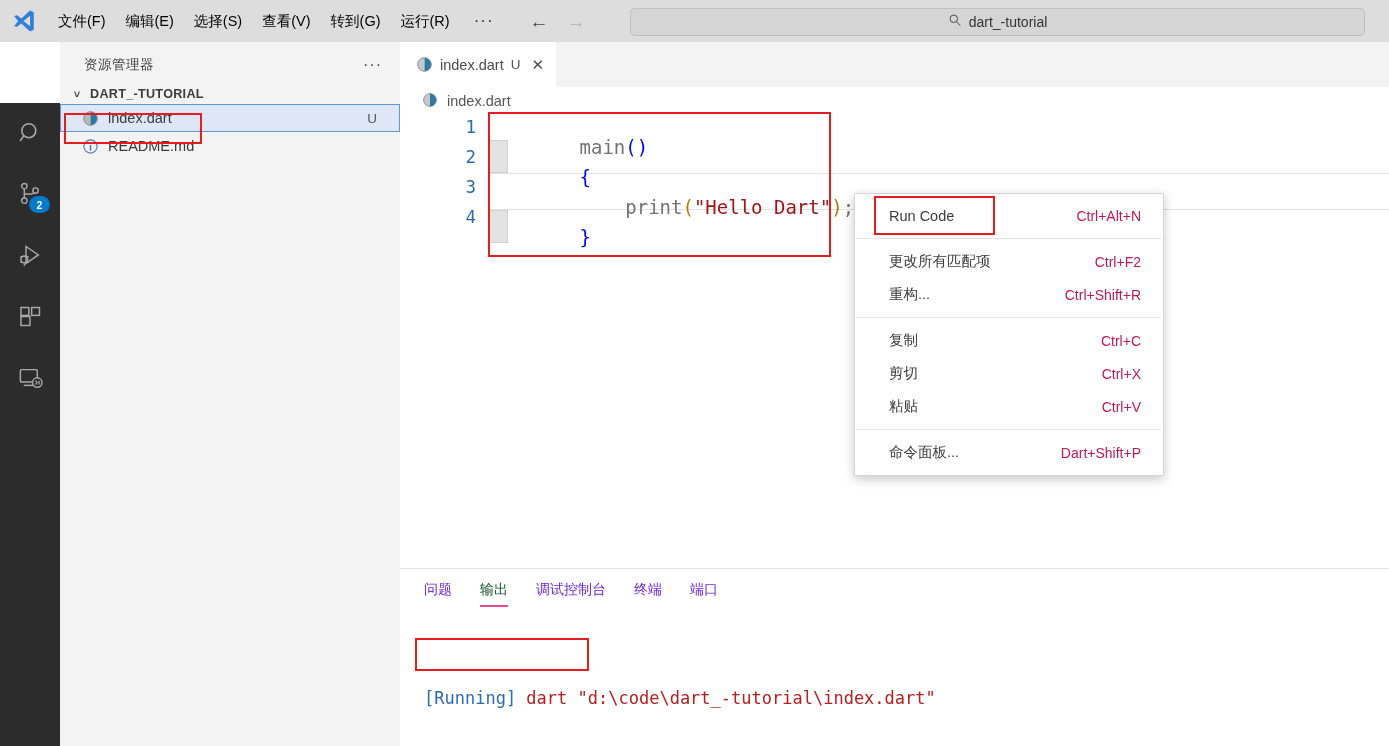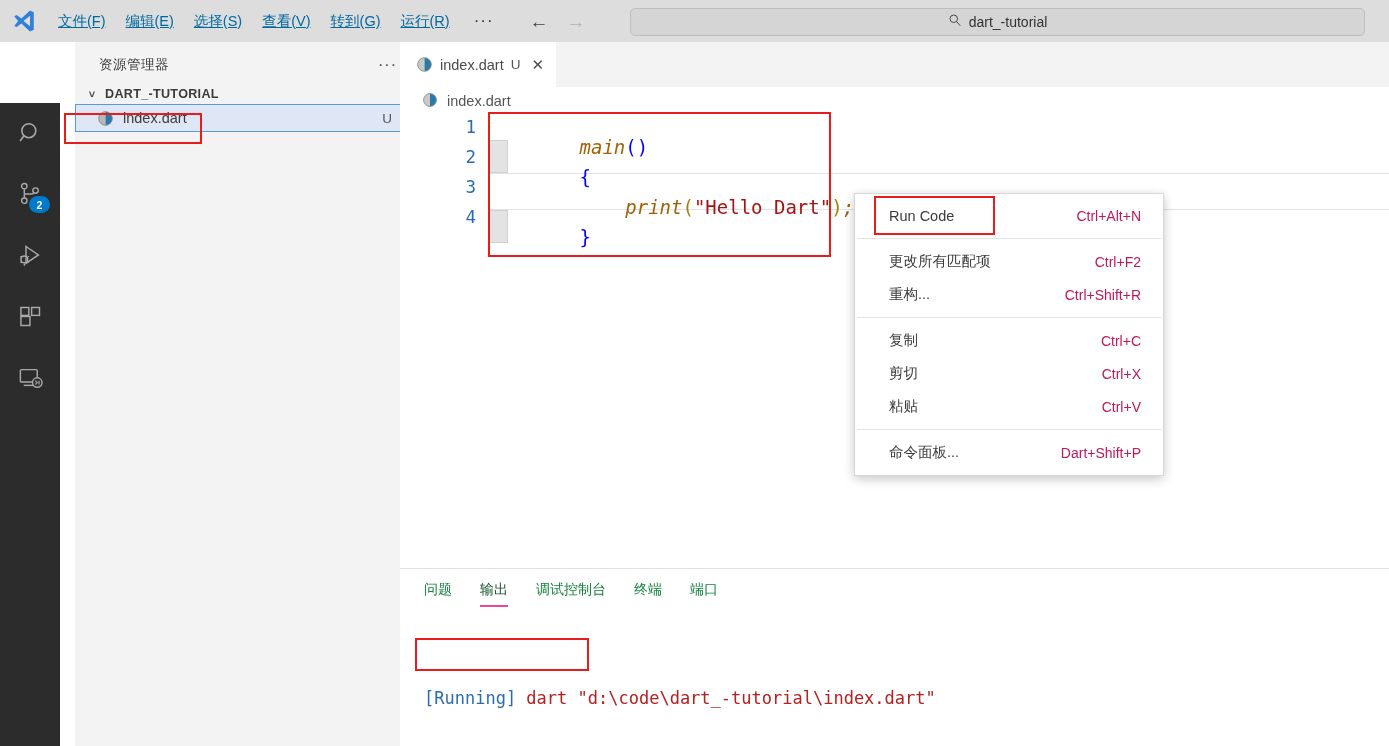--- a/index.html
+++ b/index.html
@@ -21,25 +21,24 @@
     width: 1389px; height: 42px;
     background: #dddddd;
     display: flex; align-items: center;
   }
   .vscode-logo {
     width: 48px; height: 42px;
     display: flex; align-items: center; justify-content: center;
   }
   .menu-items { display: flex; align-items: center; gap: 0px; }
   .menu-item {
-    font-size: 14.5px; color: #0369a1;
+    font-size: 14.5px; color: #000000;
     padding: 4px 10px;
     white-space: nowrap;
     cursor: default;
-    text-decoration: underline;
   }
   .menu-more {
     font-size: 17px; color: #333; padding: 0 14px;
     letter-spacing: 1px; line-height: 12px;
   }
   .nav-arrows {
     display: flex; align-items: center; gap: 18px;
     margin-left: 22px;
   }
   .nav-arrow { font-size: 19px; color: #3c3c3c; line-height: 1; }
@@ -76,21 +75,20 @@
     display: flex; align-items: center; justify-content: center;
     padding: 0 2px;
   }
 
   
   .sidebar {
     position: absolute; left: 60px; top: 42px;
     width: 340px; height: 704px;
     background: #f3f3f3;
     border-right: 1px solid #e4e4e4;
-    margin-left: 15px;
   }
   .sidebar-header {
     display: flex; align-items: center; justify-content: space-between;
     padding: 14px 18px 10px 24px;
   }
   .sidebar-title { font-size: 13.5px; color: #3b3b3b; letter-spacing: .5px; }
   .sidebar-more { font-size: 16px; color: #444; line-height: 8px; letter-spacing: 1px; }
   .tree-root {
     display: flex; align-items: center; gap: 6px;
     padding: 3px 0 3px 10px;
@@ -167,21 +165,21 @@
   }
   .bracket-hl {
     position: absolute;
     background: #e3e3e3;
     border: 1px solid #d0d0d0;
     box-sizing: border-box;
   }
   .tok-blue   { color: #0000ff; }
   .tok-gold   { color: #a1820a; }
   .tok-string { color: #a31515; }
-  .tok-black  { color: #a16207; font-style: italic; }
+  .tok-black  { color: #737373; }
 
   
   .ctxmenu {
     position: absolute; left: 854px; top: 193px;
     width: 308px;
     background: #ffffff;
     border: 1px solid #d6d6d6;
     box-shadow: 0 3px 10px rgba(0,0,0,.22);
     padding: 5px 0 6px 0;
     z-index: 50;
@@ -201,21 +199,21 @@
     width: 989px; height: 178px;
     background: #ffffff;
     border-top: 1px solid #e0e0e0;
   }
   .panel-tabs {
     display: flex; align-items: center; gap: 28px;
     padding: 10px 0 0 24px;
     height: 30px;
   }
   .panel-tab {
-    font-size: 14px; color: #15803d;
+    font-size: 14px; color: #6d28d9;
     padding-bottom: 6px;
     border-bottom: 2px solid transparent;
   }
   .panel-tab.active { color: #14532d; border-bottom: 2px solid #ec4899; }
   .panel-out {
     padding: 14px 0 0 24px;
     font-family: "DejaVu Sans Mono", monospace;
     font-size: 17px; line-height: 30px;
     white-space: pre;
   }
@@ -337,20 +335,30 @@
         <svg width="17" height="17" viewBox="0 0 18 18">
           <path d="M9 1.8 A7.2 7.2 0 0 0 9 16.2 Z" fill="#b8b8b8"></path>
           <path d="M9 1.8 A7.2 7.2 0 0 1 9 16.2 Z" fill="#2a7aa8"></path>
           <circle cx="9" cy="9" r="7.2" fill="none" stroke="#888" stroke-width="1"></circle>
         </svg>
       </span>
       <span class="fname">index.dart</span>
       <span class="fbadge">U</span>
     </div>
 
+    <div class="tree-row">
+      <span class="file-icon">
+        <svg width="17" height="17" viewBox="0 0 18 18">
+          <circle cx="9" cy="9" r="7" fill="none" stroke="#4a7fb5" stroke-width="1.2"></circle>
+          <circle cx="9" cy="5.4" r="0.9" fill="#4a7fb5"></circle>
+          <rect x="8.2" y="7.4" width="1.6" height="6" fill="#4a7fb5"></rect>
+        </svg>
+      </span>
+      <span class="fname">README.md</span>
+    </div>
   </div>
 
   <div class="editor-area">
 
     <div class="tabstrip">
       <div class="tab">
         <span class="file-icon">
           <svg width="17" height="17" viewBox="0 0 18 18">
             <path d="M9 1.8 A7.2 7.2 0 0 0 9 16.2 Z" fill="#c9c9c9"></path>
             <path d="M9 1.8 A7.2 7.2 0 0 1 9 16.2 Z" fill="#2a7aa8"></path>

